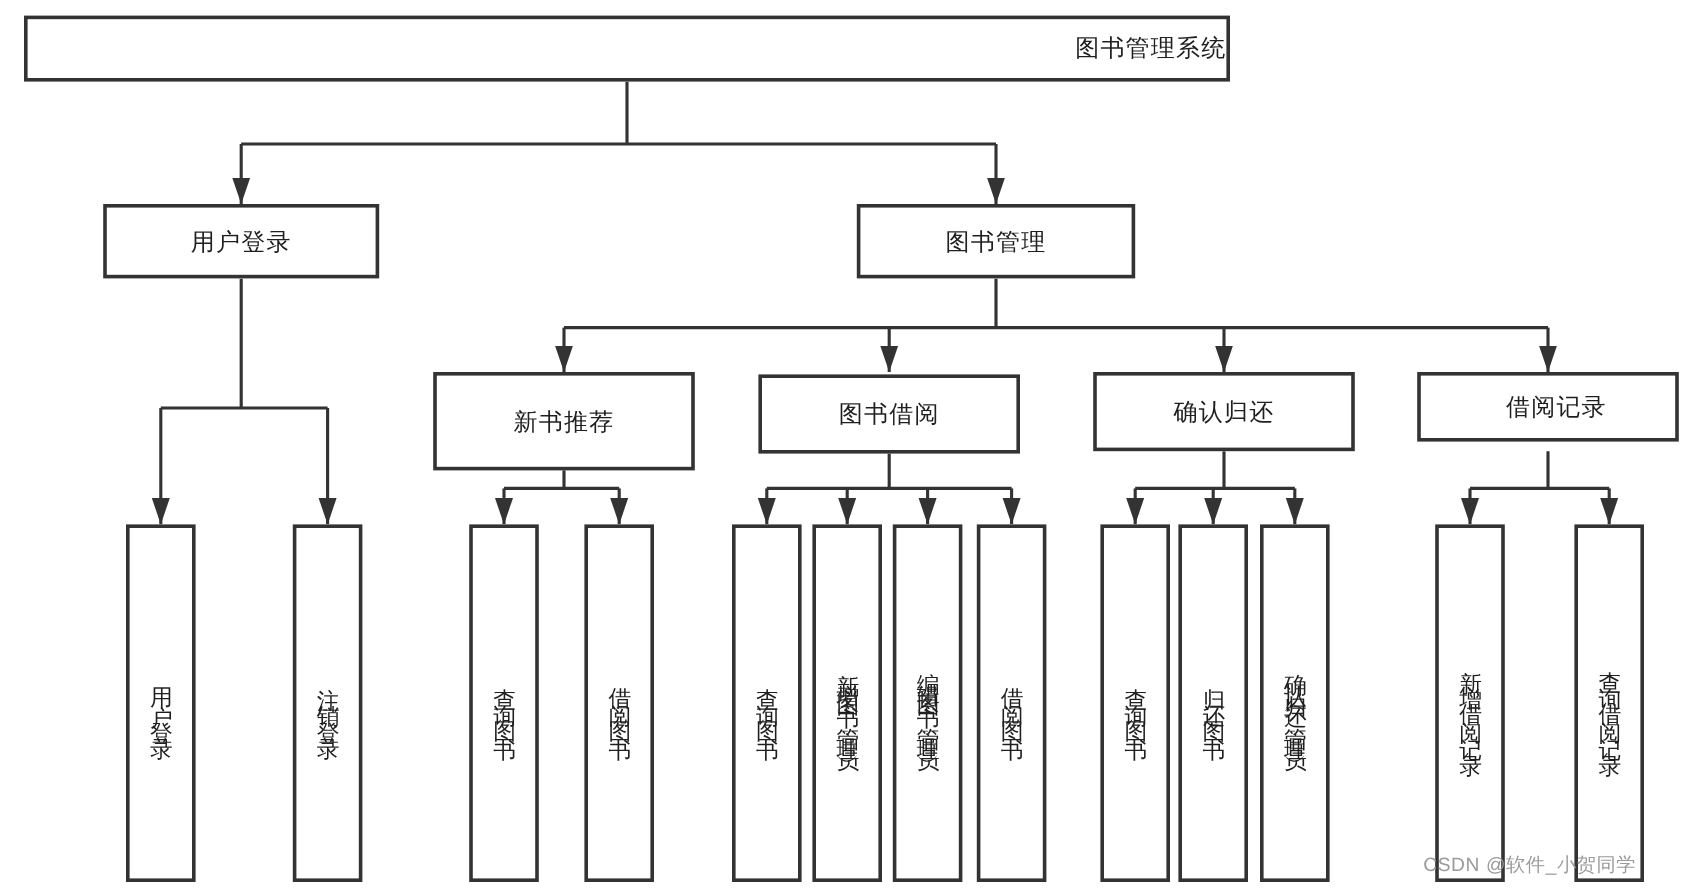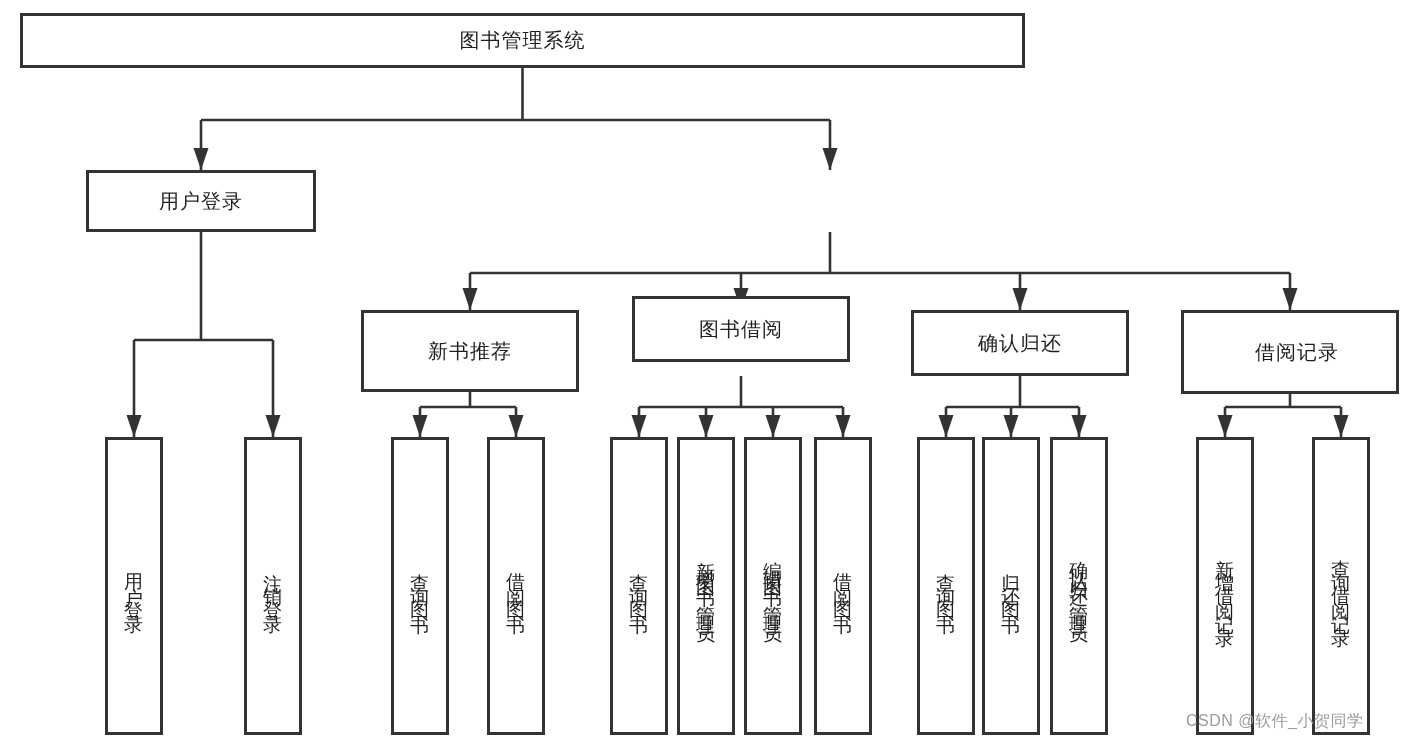--- a/index.html
+++ b/index.html
@@ -16,27 +16,27 @@
     color:var(--text,#1f1f1f);z-index:2;
   }
   .hbox{font-size:20px;letter-spacing:1px;}
   .vbox{top:437px;width:58px;height:298px;font-size:19px;}
   .vtext{writing-mode:vertical-rl;text-orientation:mixed;line-height:1;}
   .watermark{
     position:absolute;left:1186px;top:711px;z-index:5;font-size:16px;
     color:var(--watermark,#9b9b9b);white-space:nowrap;letter-spacing:0.5px;
   }
   
-  #n-root{left:20px;top:13px;width:1005px;height:55px;}
+  #n-root{left:20px;top:13px;width:1005px;height:55px;justify-content:flex-end;}
   #n-user-login{left:86px;top:170px;width:230px;height:62px;}
   #n-book-mgmt{left:714px;top:170px;width:232px;height:62px;}
   #n-new-book{left:361px;top:310px;width:218px;height:82px;}
-  #n-book-borrow{left:632px;top:296px;width:218px;height:66px;}
+  #n-book-borrow{left:632px;top:312px;width:218px;height:66px;}
   #n-current-borrow{left:911px;top:310px;width:218px;height:66px;}
-  #n-borrow-records{left:1181px;top:310px;width:218px;height:84px;padding-left:14px;}
+  #n-borrow-records{left:1181px;top:310px;width:218px;height:58px;padding-left:14px;}
   
   #n-v-user-login{left:105px;}
   #n-v-logout{left:244px;}
   #n-v-query1{left:391px;}
   #n-v-borrow1{left:487px;}
   #n-v-query2{left:610px;}
   #n-v-add-books{left:677px;}
   #n-v-edit-books{left:744px;}
   #n-v-borrow2{left:814px;}
   #n-v-query3{left:917px;}
@@ -91,20 +91,23 @@
     <path class="wire" d="M1341,407 V437" marker-end="url(#arrow)"></path>
   </svg>
 
   <div class="node hbox" id="n-root">
     <span>图书管理系统</span>
   </div>
 
   <div class="node hbox" id="n-user-login">
     <span>用户登录</span>
   </div>
+  <div class="node hbox" id="n-book-mgmt">
+    <span>图书管理</span>
+  </div>
 
   <div class="node hbox" id="n-new-book">
     <span>新书推荐</span>
   </div>
   <div class="node hbox" id="n-book-borrow">
     <span>图书借阅</span>
   </div>
   <div class="node hbox" id="n-current-borrow">
     <span>确认归还</span>
   </div>

